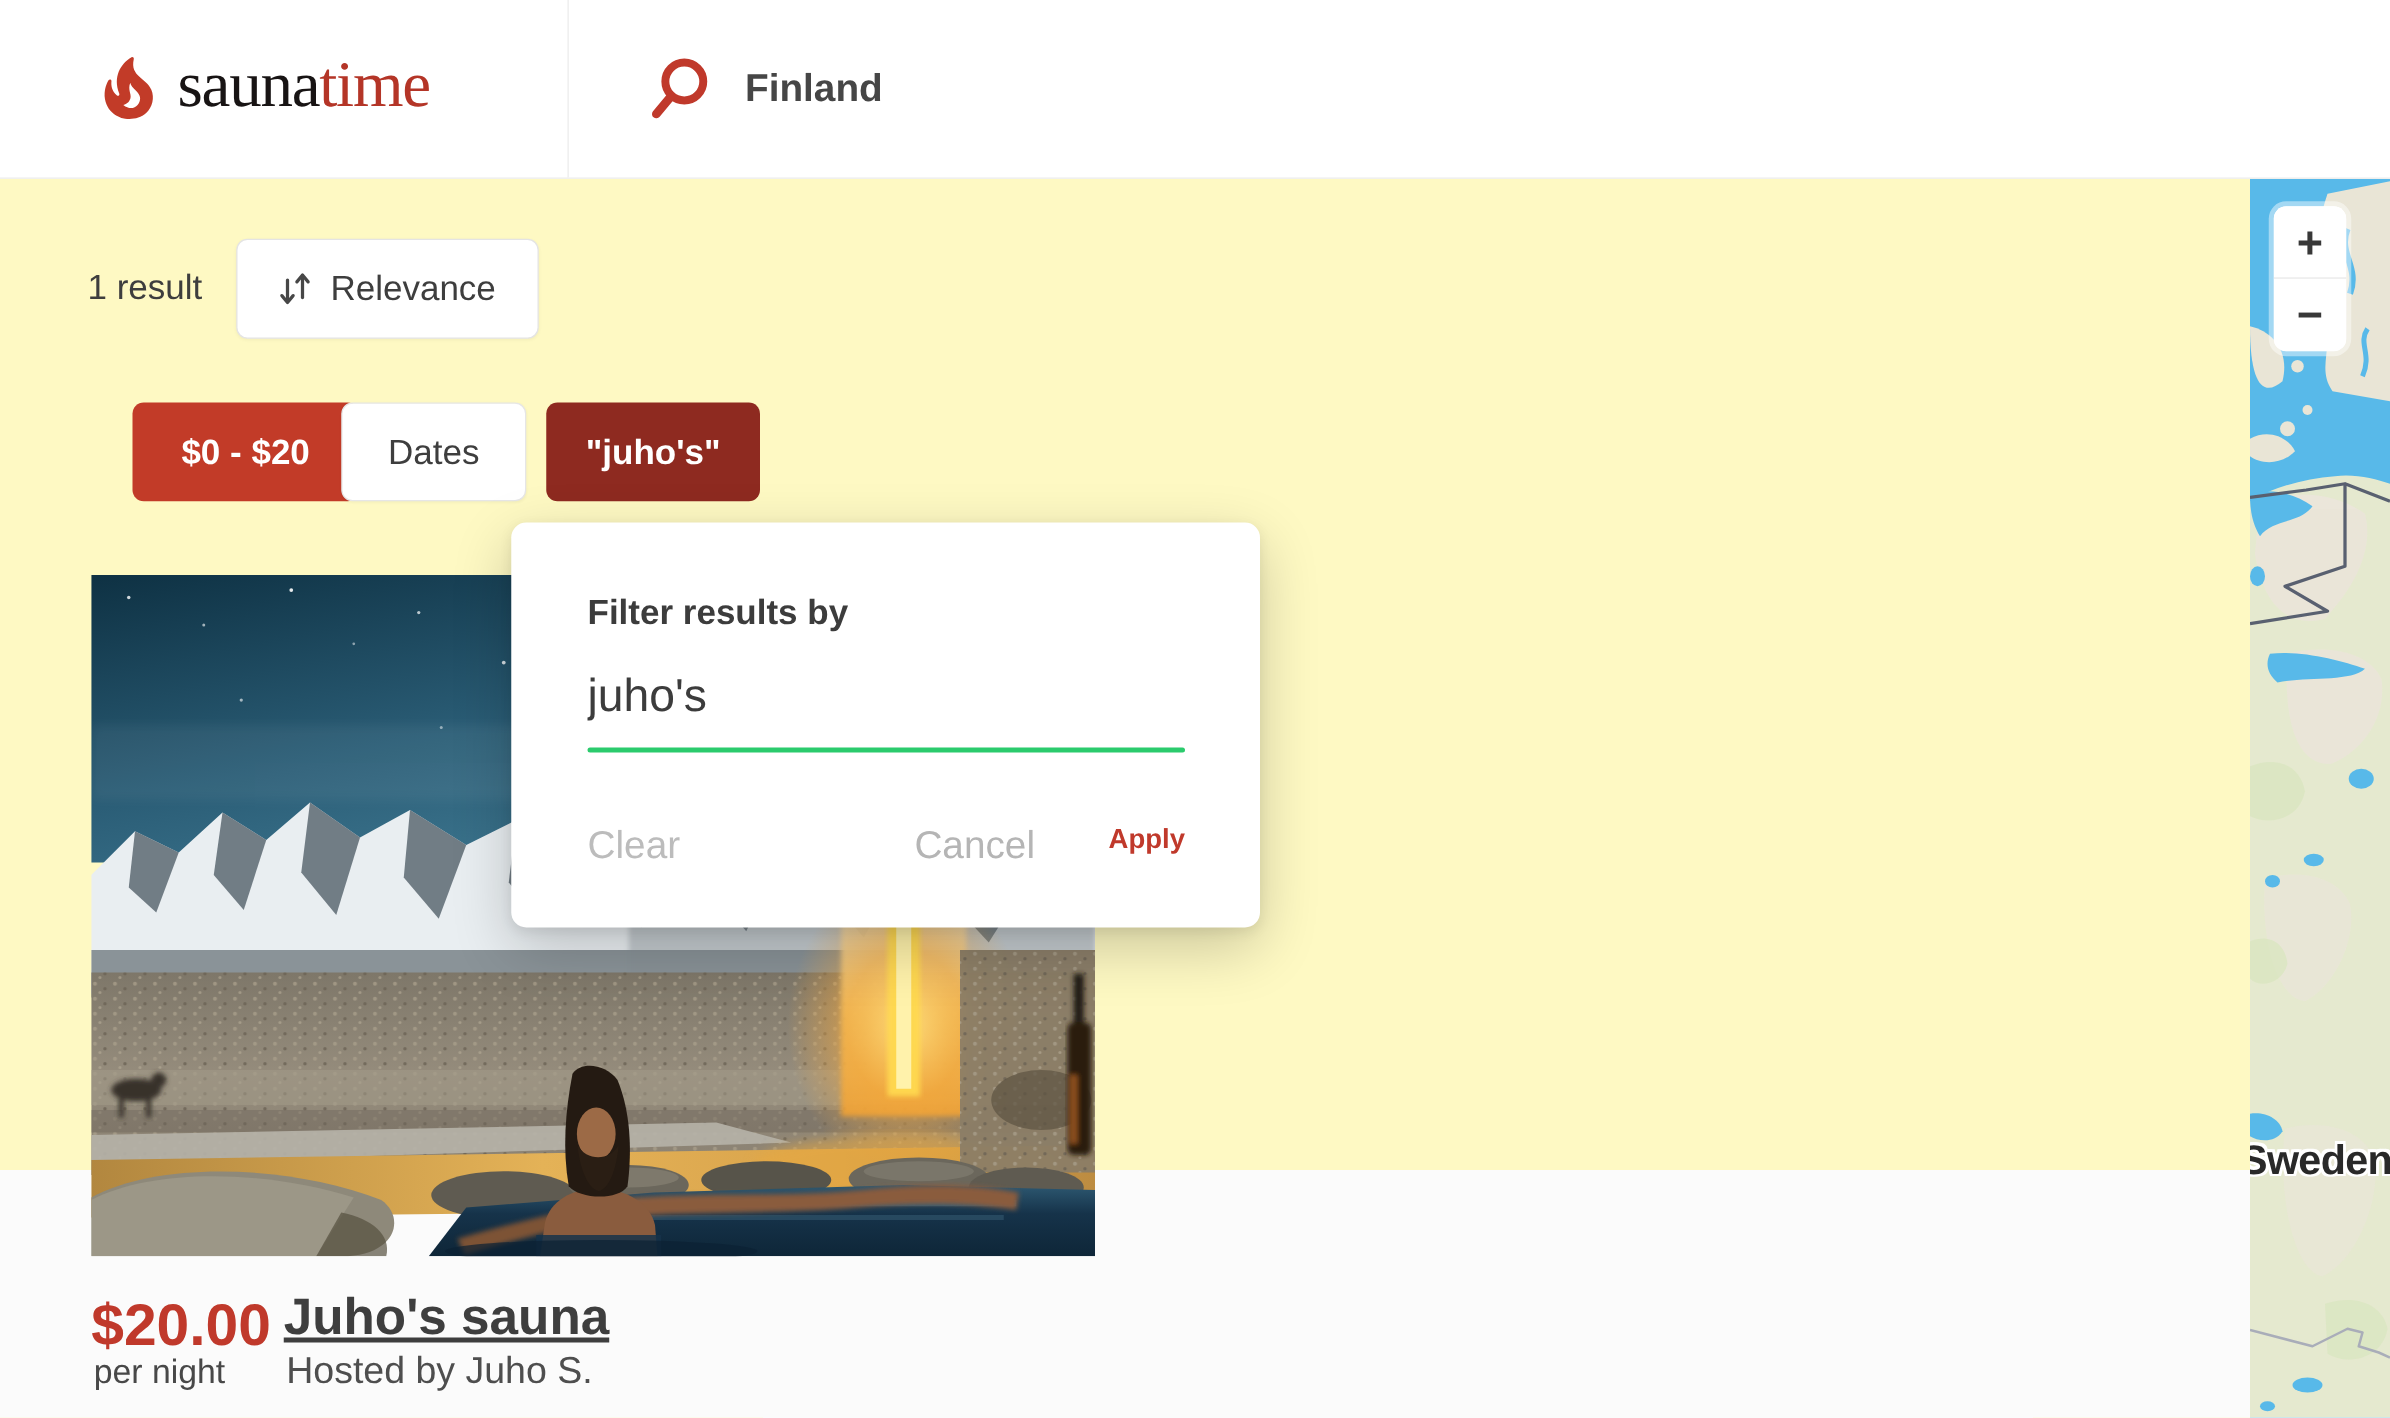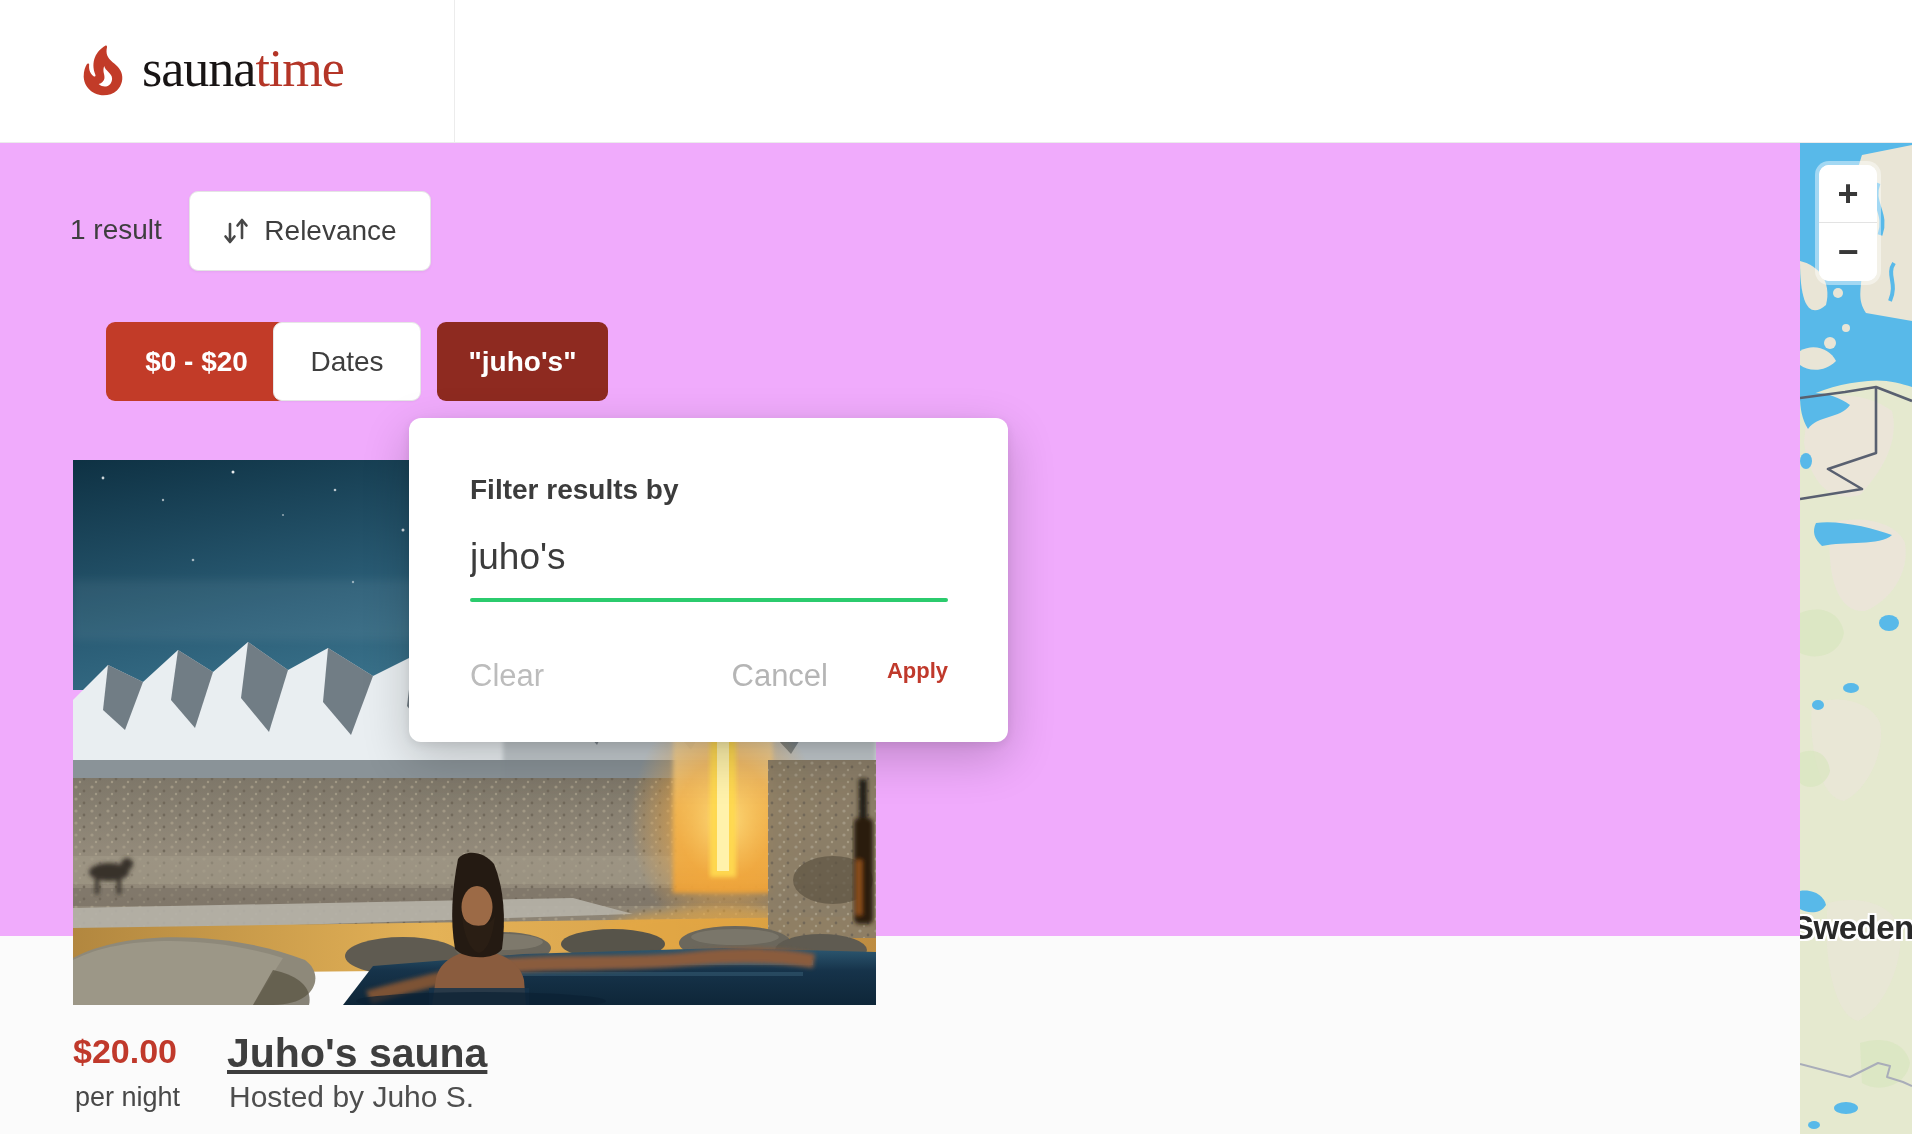--- a/index.html
+++ b/index.html
@@ -1,18 +1,18 @@
 <!DOCTYPE html>
 <html><head>
 <meta charset="utf-8">
 <style>
   * { margin:0; padding:0; box-sizing:border-box; }
   html,body { width:1912px; height:1134px; overflow:hidden; background:#fbfbfb;
               font-family:"Liberation Sans", sans-serif; }
-  #app { position:relative; width:1912px; height:936px; background:#f0abfc; }
+  #app { position:relative; width:1912px; height:936px; background:#fef9c3; }
 
   
   .header { position:absolute; left:0; top:0; width:1912px; height:143px;
             background:#ffffff; border-bottom:1px solid #ececec; z-index:30; }
   .logo-section { position:absolute; left:0; top:0; width:455px; height:142px;
                   border-right:1px solid #ececec; display:flex; align-items:center; }
   .flame { position:absolute; left:74px; top:40px; width:58px; height:62px; }
   .logo-text { position:absolute; left:142px; top:50%; transform:translateY(-54%);
                font-family:"Liberation Serif", serif; font-size:52px; letter-spacing:-1px;
                white-space:nowrap; }
@@ -40,21 +40,21 @@
   .chip.maroon { background:#8e2a20; color:#fff; font-weight:700; }
   #chip-price   { left:73px;  width:181px; }
   #chip-dates   { left:273px; width:148px; }
   #chip-keyword { left:437px; width:171px; }
   #chip-more    { left:625px; width:227px; }
 
   
   .listing-photo { position:absolute; left:73px; top:460px; width:803px; height:545px;
                    z-index:5; cursor:pointer; }
   .listing-footer { position:absolute; left:73px; top:1032px; width:700px; height:90px; z-index:5; }
-  .price { position:absolute; left:0; top:0; font-size:34px; font-weight:700; color:#c0392b; }
+  .price { position:absolute; left:0; top:0; font-size:47px; font-weight:700; color:#c0392b; }
   .price-unit { position:absolute; left:2px; top:50px; font-size:27px; color:#484848; }
   .listing-title { position:absolute; left:154px; top:-2px; font-size:41px; font-weight:700;
                    color:#3e3e3e; cursor:pointer;text-decoration:underline; }
   .listing-host { position:absolute; left:156px; top:48px; font-size:30px; color:#4e4e4e; }
 
   
   .popover { position:absolute; left:409px; top:418px; width:599px; height:324px;
              background:#fff; border-radius:12px; z-index:20;
              box-shadow:0 16px 48px rgba(0,0,0,.20), 0 3px 10px rgba(0,0,0,.08); }
   .popover-title { position:absolute; left:61px; top:56px; font-size:28px; font-weight:700;
@@ -97,20 +97,27 @@
 <body>
 
 <div id="app">
 
   <div class="header">
     <div class="logo-section">
       <svg class="flame" viewBox="0 0 24 24">
         <path fill="#c23b28" d="M19.48 12.35c-1.57-4.08-7.16-4.3-5.81-10.23.1-.44-.37-.78-.75-.55C9.29 3.71 6.68 8 8.87 13.62c.18.46-.36.89-.75.59-1.81-1.37-2-3.34-1.84-4.75.06-.52-.62-.77-.91-.34C4.69 10.16 4 11.84 4 14.37c.38 5.6 5.11 7.32 6.81 7.54 2.43.31 5.06-.14 6.95-1.87 2.08-1.93 2.84-5.01 1.72-7.69zm-9.28 5.03c1.44-.35 2.18-1.39 2.38-2.31.33-1.43-.96-2.83-.09-5.09.33 1.87 3.27 3.04 3.27 5.08.08 2.53-2.66 4.7-5.56 2.32z"></path>
       </svg>
       <div class="logo-text"><span class="brand-dark">sauna</span><span class="brand-red">time</span></div>
+    </div>
+    <div class="search-area">
+      <svg width="52" height="52" viewBox="0 0 36 36">
+        <circle cx="19" cy="14" r="10.5" fill="none" stroke="#c0392b" stroke-width="4.4"></circle>
+        <line x1="11" y1="23" x2="3.5" y2="32" stroke="#c0392b" stroke-width="4.8" stroke-linecap="round"></line>
+      </svg>
+      <span class="search-text">Finland</span>
     </div>
   </div>
 
   <div class="results-count">1 result</div>
   <div class="sort-btn">
     <svg width="26" height="30" viewBox="0 0 26 30">
       <line x1="7" y1="8" x2="7" y2="25" stroke="#474747" stroke-width="2.6" stroke-linecap="round"></line>
       <polyline points="2.5,20.5 7,26 11.5,20.5" fill="none" stroke="#474747" stroke-width="2.6" stroke-linecap="round" stroke-linejoin="round"></polyline>
       <line x1="19" y1="22" x2="19" y2="5" stroke="#474747" stroke-width="2.6" stroke-linecap="round"></line>
       <polyline points="14.5,9.5 19,4 23.5,9.5" fill="none" stroke="#474747" stroke-width="2.6" stroke-linecap="round" stroke-linejoin="round"></polyline>

